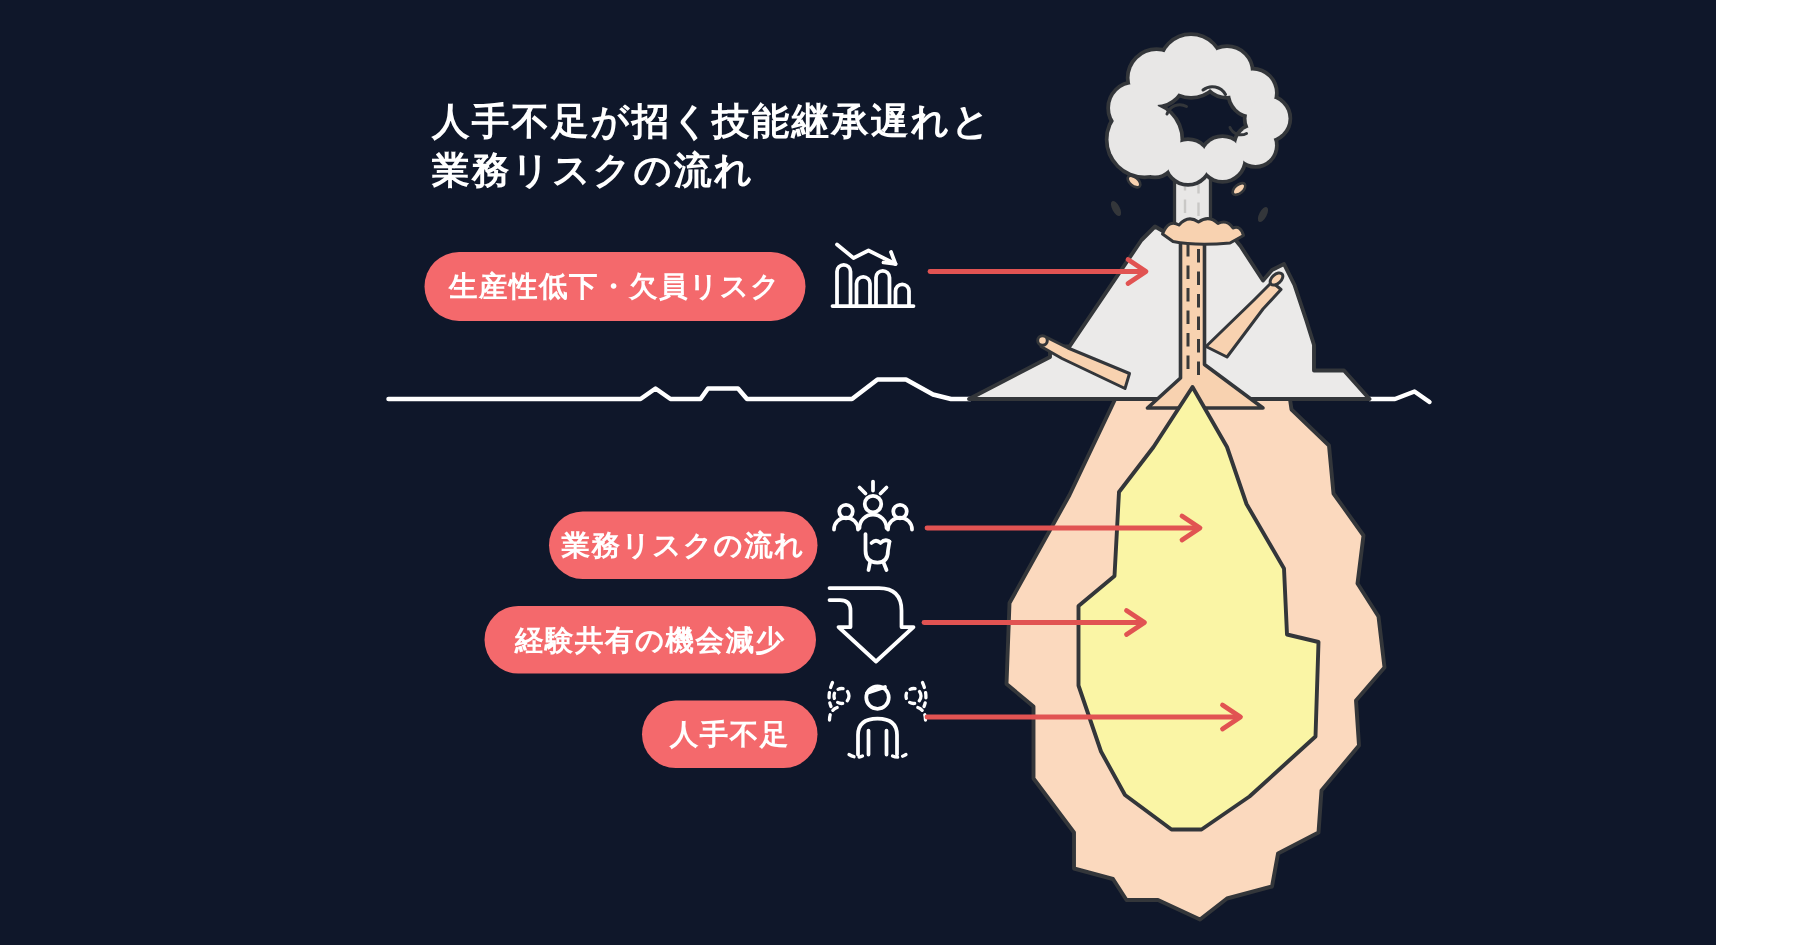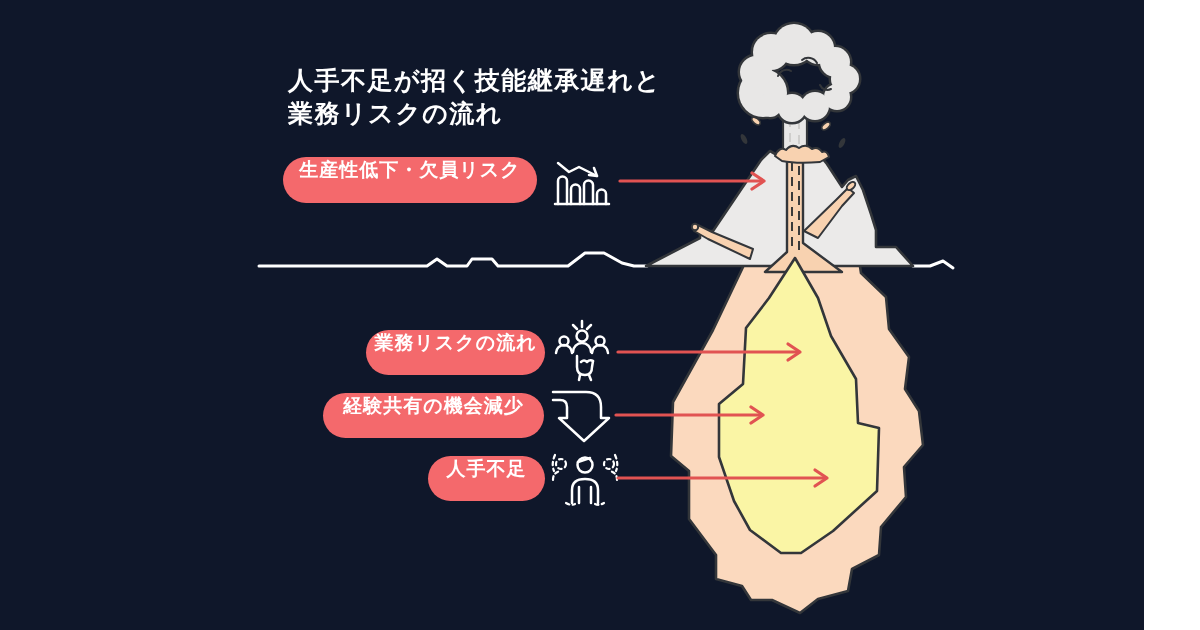--- a/index.html
+++ b/index.html
@@ -9,21 +9,21 @@
     font-family:"DejaVu Sans","Liberation Sans",sans-serif;
   }
   .title{
     position:absolute;left:288px;top:64px;
     color:#FFFFFF;font-size:25px;font-weight:800;
     line-height:33px;letter-spacing:1.5px;white-space:nowrap;
   }
   .pill{
     position:absolute;background:#F4696C;border-radius:24px;
     color:#FFFFFF;font-size:19px;font-weight:600;letter-spacing:1px;
-    display:flex;justify-content:center;white-space:nowrap;
+    display:flex;align-items:center;justify-content:center;white-space:nowrap;margin-top:11px;
   }
   #pill-1{left:283px;top:157px;width:254px;height:46px;}
   #pill-2{left:366px;top:330px;width:179px;height:45px;}
   #pill-3{left:323px;top:393px;width:221px;height:45px;}
   #pill-4{left:428px;top:456px;width:117px;height:45px;}
   svg.art{position:absolute;left:0;top:0;}
 </style>
 </head>
 <body>
 

